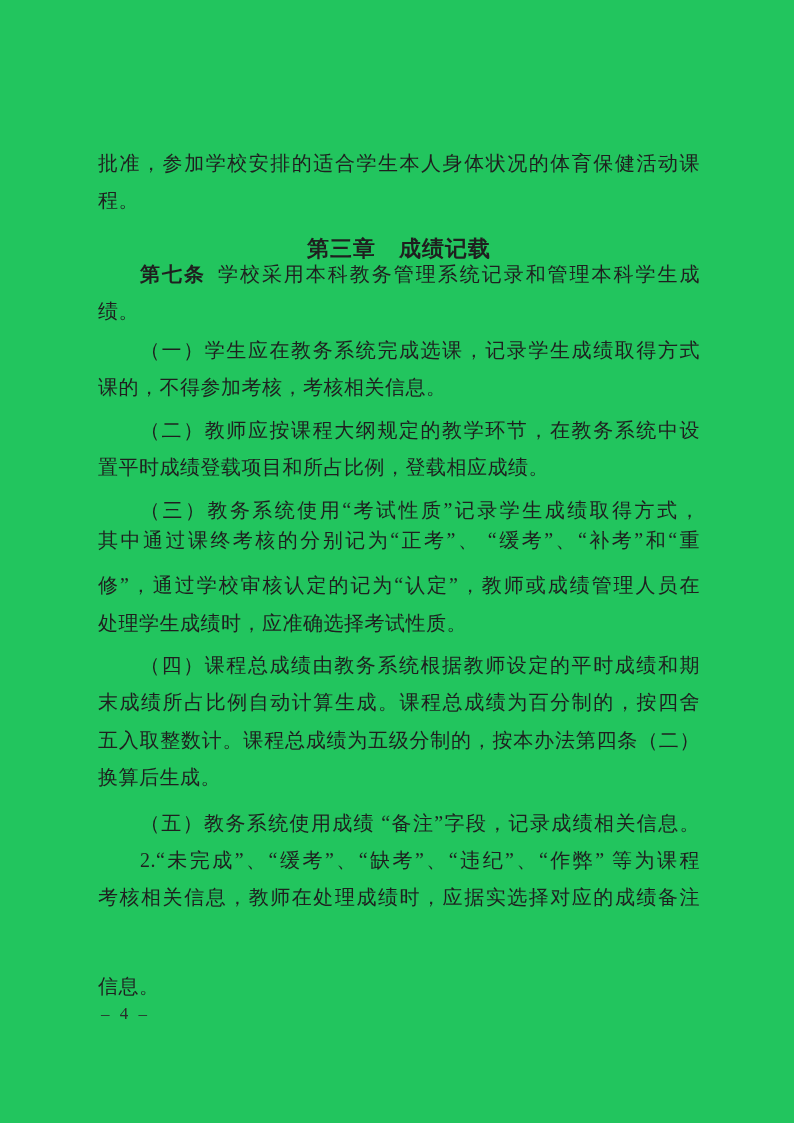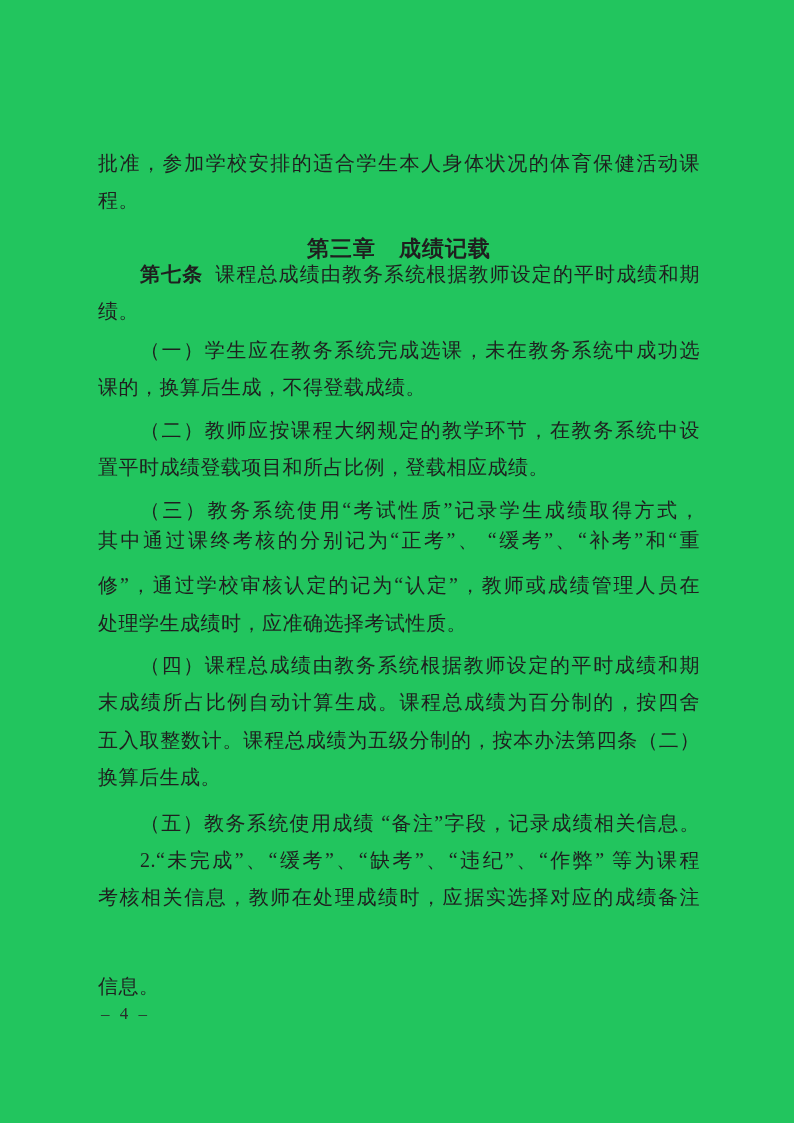--- a/index.html
+++ b/index.html
@@ -67,26 +67,26 @@
 <body>
 
 <div class="page">
 
   <div class="ln jf" style="top:149px">批准，参加学校安排的适合学生本人身体状况的体育保健活动课</div>
   <div class="ln" style="top:186px">程。</div>
 
   <div class="ln ctr heading" style="top:223px">第三章　成绩记载</div>
 
   <div class="ln jf indent" style="top:260px">
-    <span class="article-label">第七条</span><span>课程总成绩由教务系统根据教师设定的平时成绩和期</span>
+    <span class="article-label">第七条</span><span>学校采用本科教务管理系统记录和管理本科学生成</span>
   </div>
   <div class="ln" style="top:297px">绩。</div>
 
-  <div class="ln jf indent" style="top:336px">（一）学生应在教务系统完成选课，未在教务系统中成功选</div>
-  <div class="ln" style="top:373px">课的，换算后生成，不得登载成绩。</div>
+  <div class="ln jf indent" style="top:336px">（一）学生应在教务系统完成选课，记录学生成绩取得方式</div>
+  <div class="ln" style="top:373px">课的，不得参加考核，考核相关信息。</div>
 
   <div class="ln jf indent" style="top:416px">（二）教师应按课程大纲规定的教学环节，在教务系统中设</div>
   <div class="ln" style="top:453px">置平时成绩登载项目和所占比例，登载相应成绩。</div>
 
   <div class="ln jf indent" style="top:496px">（三）教务系统使用“考试性质”记录学生成绩取得方式，</div>
   <div class="ln jf" style="top:526px">其中通过课终考核的分别记为“正考”、 “缓考”、“补考”和“重</div>
   <div class="ln jf" style="top:571px">修”，通过学校审核认定的记为“认定”，教师或成绩管理人员在</div>
   <div class="ln" style="top:609px">处理学生成绩时，应准确选择考试性质。</div>
 
   <div class="ln jf indent" style="top:651px">（四）课程总成绩由教务系统根据教师设定的平时成绩和期</div>

